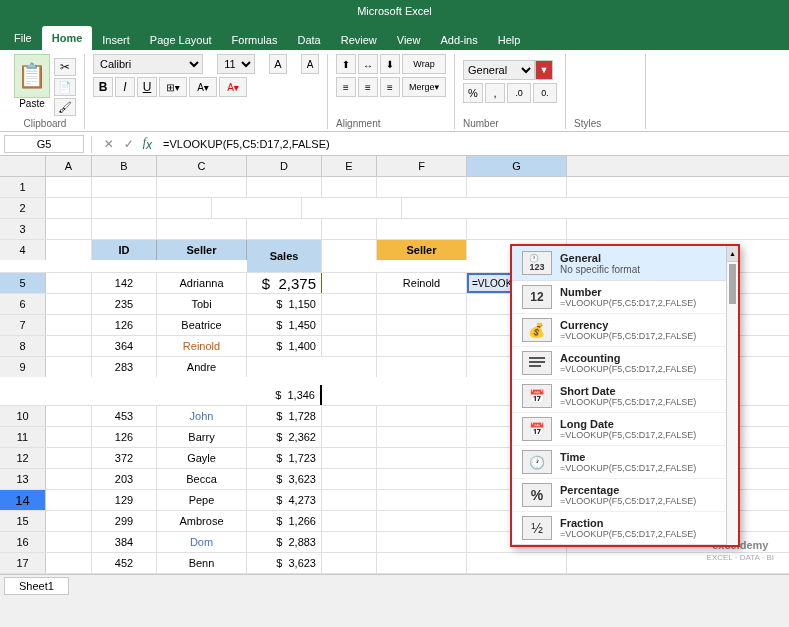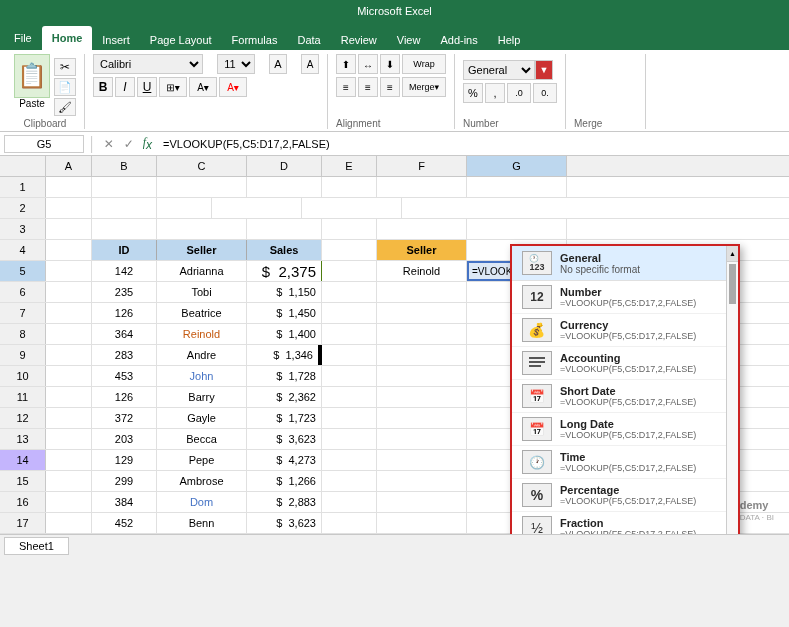--- a/index.html
+++ b/index.html
@@ -89,21 +89,21 @@
     <div style="display:flex;gap:2px;">
       <button style="width:20px;height:20px;border:1px solid #ccc;background:#f5f5f5;cursor:pointer;font-size:11px;">%</button>
       <button style="width:20px;height:20px;border:1px solid #ccc;background:#f5f5f5;cursor:pointer;font-size:11px;">,</button>
       <button style="width:24px;height:20px;border:1px solid #ccc;background:#f5f5f5;cursor:pointer;font-size:9px;">.0</button>
       <button style="width:24px;height:20px;border:1px solid #ccc;background:#f5f5f5;cursor:pointer;font-size:9px;">0.</button>
     </div>
     <span style="font-size:10px;color:#666;margin-top:auto;">Number</span>
   </div>
 
   <div style="display:flex;flex-direction:column;padding:0 8px;border-right:1px solid #d0d0d0;min-width:80px;">
-    <span style="font-size:10px;color:#666;margin-top:auto;padding-top:60px;">Merge</span>
+    <span style="font-size:10px;color:#666;margin-top:auto;padding-top:60px;">Styles</span>
   </div>
 
 </div>
 
 <div style="background:white;border-bottom:1px solid #c8c8c8;display:flex;align-items:center;height:24px;padding:0 4px;gap:4px;">
   <input value="G5" style="width: 80px; height: 18px; border: 1px solid rgb(204, 204, 204); padding: 0px 4px; font-size: 11px; text-align: center;">
   <span style="color:#ccc;font-size:14px;">│</span>
   <button style="width:16px;height:16px;border:none;background:none;cursor:pointer;font-size:12px;color:#888;">✕</button>
   <button style="width:16px;height:16px;border:none;background:none;cursor:pointer;font-size:12px;color:#888;">✓</button>
   <span style="color:#217346;font-style:italic;font-size:12px;padding:0 2px;font-family:serif;">f<sub>x</sub></span>
@@ -152,21 +152,21 @@
     <div style="width:55px;height:20px;border-right:1px solid #e0e0e0;"></div>
     <div style="width:90px;height:20px;border-right:1px solid #e0e0e0;"></div>
     <div style="width:100px;height:20px;border-right:1px solid #e0e0e0;"></div>
   </div>
 
   <div style="display:flex;border-bottom:1px solid #e0e0e0;">
     <div style="width:46px;height:20px;border-right:1px solid #c8c8c8;display:flex;align-items:center;justify-content:center;font-size:11px;background:#f0f0f0;">4</div>
     <div style="width:46px;height:20px;border-right:1px solid #e0e0e0;"></div>
     <div style="width:65px;height:20px;border-right:1px solid #aaa;background:#bdd7ee;display:flex;align-items:center;justify-content:center;font-weight:bold;font-size:11px;">ID</div>
     <div style="width:90px;height:20px;border-right:1px solid #aaa;background:#bdd7ee;display:flex;align-items:center;justify-content:center;font-weight:bold;font-size:11px;">Seller</div>
-    <div style="width:75px;height:20px;border-right:1px solid #e0e0e0;background:#bdd7ee;display:flex;align-items:center;justify-content:center;font-weight:bold;font-size:11px;">Sales</div>
+    <div style="width:75px;height:32px;border-right:1px solid #e0e0e0;background:#bdd7ee;display:flex;align-items:center;justify-content:center;font-weight:bold;font-size:11px;">Sales</div>
     <div style="width:55px;height:20px;border-right:1px solid #e0e0e0;"></div>
     <div style="width:90px;height:20px;border-right:1px solid #e0e0e0;background:#f4b942;display:flex;align-items:center;justify-content:center;font-weight:bold;font-size:11px;">Seller</div>
     <div style="width:100px;height:20px;border-right:1px solid #e0e0e0;"></div>
   </div>
 
   <div style="display:flex;border-bottom:1px solid #e0e0e0;">
     <div style="width:46px;height:20px;border-right:1px solid #c8c8c8;display:flex;align-items:center;justify-content:center;font-size:11px;background:#bdd7ee;">5</div>
     <div style="width:46px;height:20px;border-right:1px solid #e0e0e0;"></div>
     <div style="width:65px;height:20px;border-right:1px solid #e0e0e0;display:flex;align-items:center;justify-content:center;font-size:11px;">142</div>
     <div style="width:90px;height:20px;border-right:1px solid #e0e0e0;display:flex;align-items:center;justify-content:center;font-size:11px;">Adrianna</div>
@@ -204,21 +204,21 @@
     <div style="width:75px;height:20px;border-right:1px solid #e0e0e0;display:flex;align-items:center;justify-content:flex-end;padding:0 5px;font-size:11px;">$&nbsp;&nbsp;1,400</div>
     <div style="width:55px;height:20px;border-right:1px solid #e0e0e0;"></div>
     <div style="width:90px;height:20px;border-right:1px solid #e0e0e0;"></div>
     <div style="width:100px;height:20px;border-right:1px solid #e0e0e0;"></div>
   </div>
   <div style="display:flex;border-bottom:1px solid #e0e0e0;">
     <div style="width:46px;height:20px;border-right:1px solid #c8c8c8;display:flex;align-items:center;justify-content:center;font-size:11px;background:#f0f0f0;">9</div>
     <div style="width:46px;height:20px;border-right:1px solid #e0e0e0;"></div>
     <div style="width:65px;height:20px;border-right:1px solid #e0e0e0;display:flex;align-items:center;justify-content:center;font-size:11px;">283</div>
     <div style="width:90px;height:20px;border-right:1px solid #e0e0e0;display:flex;align-items:center;justify-content:center;font-size:11px;">Andre</div>
-    <div style="width:75px;height:20px;border-right:4px solid #000000;display:flex;align-items:center;justify-content:flex-end;padding:0 5px;font-size:11px;">$&nbsp;&nbsp;1,346</div>
+    <div style="width:75px;height:20px;border-right:2px solid #000000;display:flex;align-items:center;justify-content:flex-end;padding:0 5px;font-size:11px;margin-top:28px;">$&nbsp;&nbsp;1,346</div>
     <div style="width:55px;height:20px;border-right:1px solid #e0e0e0;"></div>
     <div style="width:90px;height:20px;border-right:1px solid #e0e0e0;"></div>
     <div style="width:100px;height:20px;border-right:1px solid #e0e0e0;"></div>
   </div>
   <div style="display:flex;border-bottom:1px solid #e0e0e0;">
     <div style="width:46px;height:20px;border-right:1px solid #c8c8c8;display:flex;align-items:center;justify-content:center;font-size:11px;background:#f0f0f0;">10</div>
     <div style="width:46px;height:20px;border-right:1px solid #e0e0e0;"></div>
     <div style="width:65px;height:20px;border-right:1px solid #e0e0e0;display:flex;align-items:center;justify-content:center;font-size:11px;">453</div>
     <div style="width:90px;height:20px;border-right:1px solid #e0e0e0;display:flex;align-items:center;justify-content:center;font-size:11px;color:#4472c4;">John</div>
     <div style="width:75px;height:20px;border-right:1px solid #e0e0e0;display:flex;align-items:center;justify-content:flex-end;padding:0 5px;font-size:11px;">$&nbsp;&nbsp;1,728</div>
@@ -250,21 +250,21 @@
     <div style="width:46px;height:20px;border-right:1px solid #c8c8c8;display:flex;align-items:center;justify-content:center;font-size:11px;background:#f0f0f0;">13</div>
     <div style="width:46px;height:20px;border-right:1px solid #e0e0e0;"></div>
     <div style="width:65px;height:20px;border-right:1px solid #e0e0e0;display:flex;align-items:center;justify-content:center;font-size:11px;">203</div>
     <div style="width:90px;height:20px;border-right:1px solid #e0e0e0;display:flex;align-items:center;justify-content:center;font-size:11px;">Becca</div>
     <div style="width:75px;height:20px;border-right:1px solid #e0e0e0;display:flex;align-items:center;justify-content:flex-end;padding:0 5px;font-size:11px;">$&nbsp;&nbsp;3,623</div>
     <div style="width:55px;height:20px;border-right:1px solid #e0e0e0;"></div>
     <div style="width:90px;height:20px;border-right:1px solid #e0e0e0;"></div>
     <div style="width:100px;height:20px;border-right:1px solid #e0e0e0;"></div>
   </div>
   <div style="display:flex;border-bottom:1px solid #e0e0e0;">
-    <div style="width:46px;height:20px;border-right:1px solid #c8c8c8;display:flex;align-items:center;justify-content:center;font-size:11px;background:#c4b5fd;">14</div>
+    <div style="width:46px;height:20px;border-right:1px solid #c8c8c8;display:flex;align-items:center;justify-content:center;font-size:13px;background:#3b82f6;">14</div>
     <div style="width:46px;height:20px;border-right:1px solid #e0e0e0;"></div>
     <div style="width:65px;height:20px;border-right:1px solid #e0e0e0;display:flex;align-items:center;justify-content:center;font-size:11px;">129</div>
     <div style="width:90px;height:20px;border-right:1px solid #e0e0e0;display:flex;align-items:center;justify-content:center;font-size:11px;">Pepe</div>
     <div style="width:75px;height:20px;border-right:1px solid #e0e0e0;display:flex;align-items:center;justify-content:flex-end;padding:0 5px;font-size:11px;">$&nbsp;&nbsp;4,273</div>
     <div style="width:55px;height:20px;border-right:1px solid #e0e0e0;"></div>
     <div style="width:90px;height:20px;border-right:1px solid #e0e0e0;"></div>
     <div style="width:100px;height:20px;border-right:1px solid #e0e0e0;"></div>
   </div>
   <div style="display:flex;border-bottom:1px solid #e0e0e0;">
     <div style="width:46px;height:20px;border-right:1px solid #c8c8c8;display:flex;align-items:center;justify-content:center;font-size:11px;background:#f0f0f0;">15</div>

